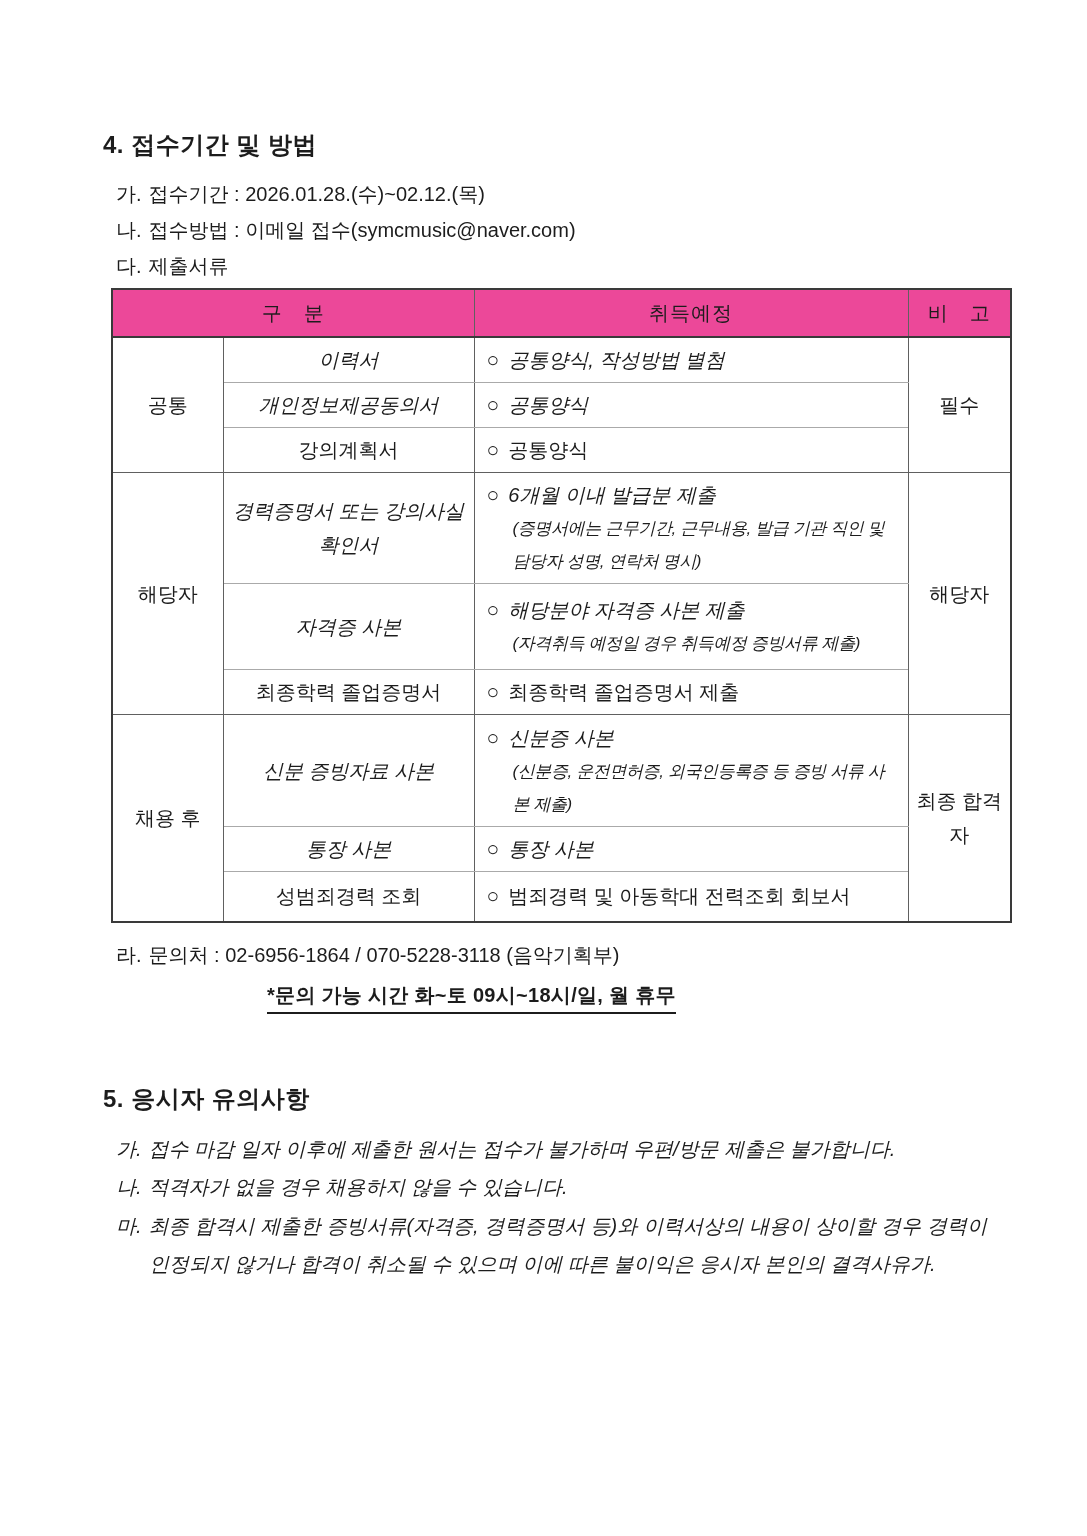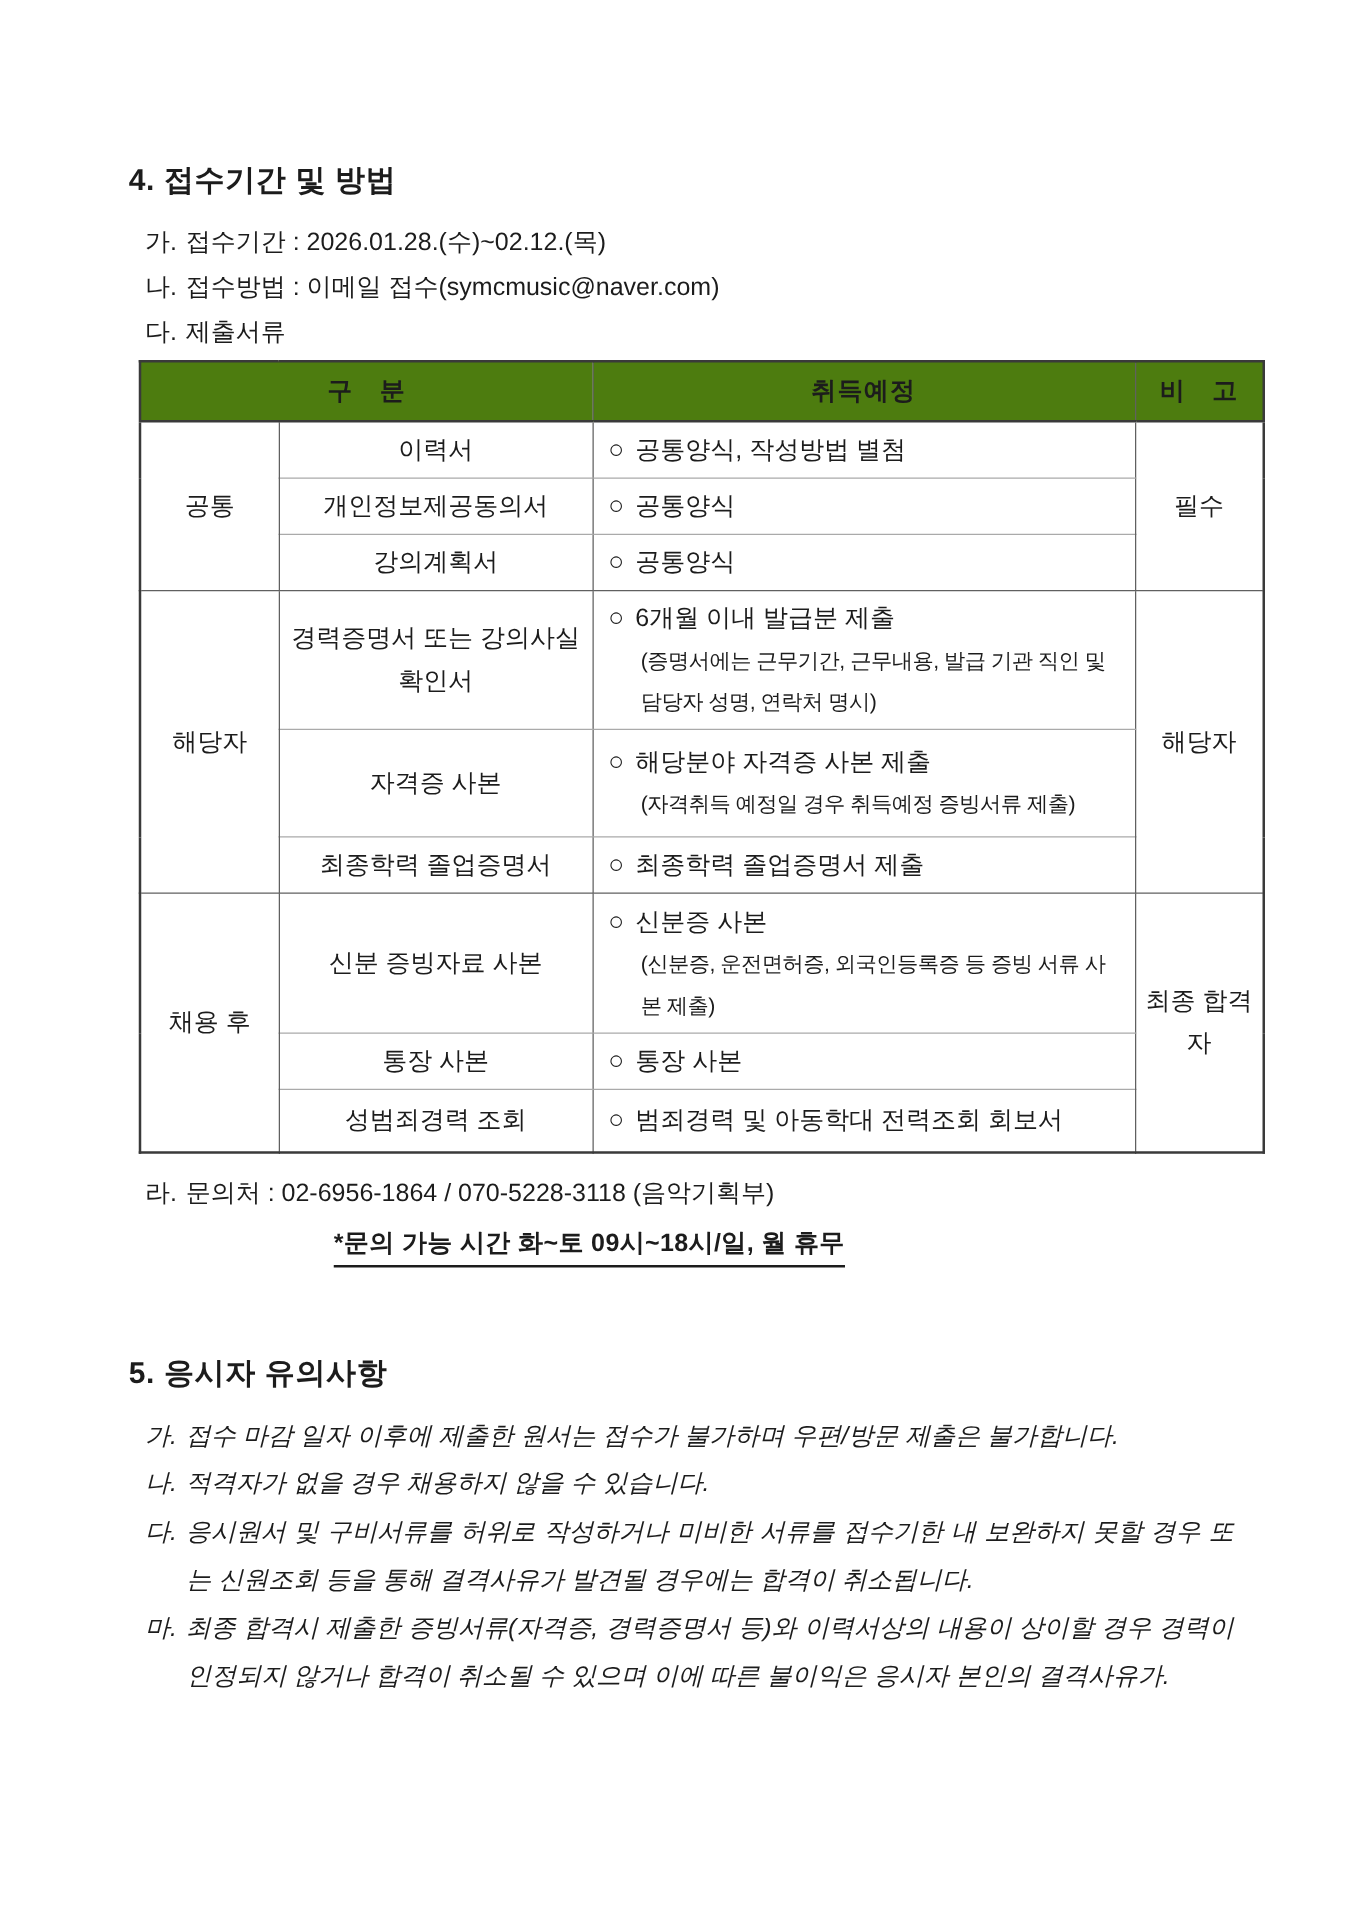--- a/index.html
+++ b/index.html
@@ -20,26 +20,26 @@
   .lbl{margin-right:7px;}
   
   .tbl-wrap{margin:4px 0 0 111px;}
   table{
     border-collapse:collapse;table-layout:fixed;width:899px;
     border:2px solid #3a3a3a;font-size:20px;
   }
   col.c1{width:111px;} col.c2{width:251px;} col.c3{width:434px;} col.c4{width:103px;}
   th,td{border:1px solid #606060;vertical-align:middle;line-height:34px;}
   th{
-    background:#4d7c0f;font-weight:700;text-align:center;
+    background:#ec4899;font-weight:400;text-align:center;
     border-bottom:2px solid #3a3a3a;height:44px;letter-spacing:1px;
   }
   td.cen{text-align:center;padding:4px 6px;}
   td.note{text-align:left;padding:5px 10px 5px 12px;}
-  td.lb{border-bottom-color:#aaaaaa;}
+  td.lb{border-bottom-color:#aaaaaa;font-style:italic;}
   .rh43{height:43px;} .rh38{height:38px;margin-left:21px;} .rh102{height:102px;}
   .rh86{height:86px;} .rh112{height:112px;} .rh50{height:50px;}
   .bullet{margin-right:9px;font-size:21px;}
   .nsub{font-size:17px;margin-left:26px;letter-spacing:-0.4px;line-height:33px;}
   
   .contact{margin:14px 100px 0 116px;font-size:20px;line-height:36px;}
   .hours-line{margin:6px 0 0 267px;font-size:20px;line-height:32px;}
   .hours{
     font-weight:700;display:inline-block;
     border-bottom:2px solid #1c1c1c;padding-bottom:1px;letter-spacing:0.3px;
@@ -147,15 +147,14 @@
 </div>
 
 <p class="contact"><span class="lbl">라.</span><span>문의처 : 02-6956-1864 / 070-5228-3118 (음악기획부)</span></p>
 <p class="hours-line"><span class="hours">*문의 가능 시간 화~토 09시~18시/일, 월 휴무</span></p>
 
 <h2 id="sec5-title" class="sec-title">5. 응시자 유의사항</h2>
 
 <div id="sec5-items">
   <p class="s5item"><span class="lbl">가.</span><span>접수 마감 일자 이후에 제출한 원서는 접수가 불가하며 우편/방문 제출은 불가합니다.</span></p>
   <p class="s5item"><span class="lbl">나.</span><span>적격자가 없을 경우 채용하지 않을 수 있습니다.</span></p>
-  <p class="s5item"><span class="lbl">다.</span><span>응시원서 및 구비서류를 허위로 작성하거나 미비한 서류를 접수기한 내 보완하지 못할 경우 또는 신원조회 등을 통해 결격사유가 발견될 경우에는 합격이 취소됩니다.</span></p>
   <p class="s5item"><span class="lbl">마.</span><span>최종 합격시 제출한 증빙서류(자격증, 경력증명서 등)와 이력서상의 내용이 상이할 경우 경력이 인정되지 않거나 합격이 취소될 수 있으며 이에 따른 불이익은 응시자 본인의 결격사유가.</span></p>
 </div>
 
 </body></html>

